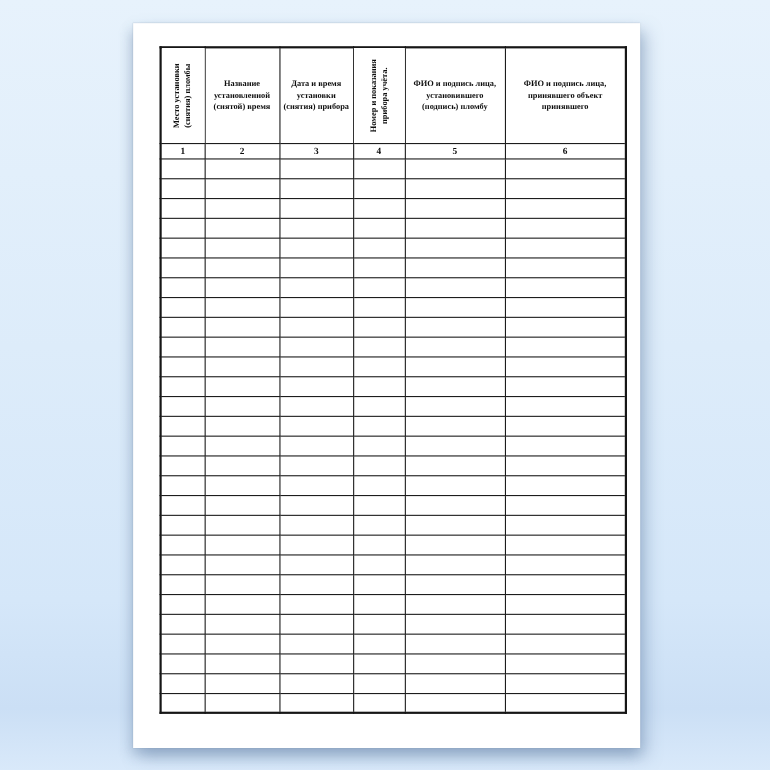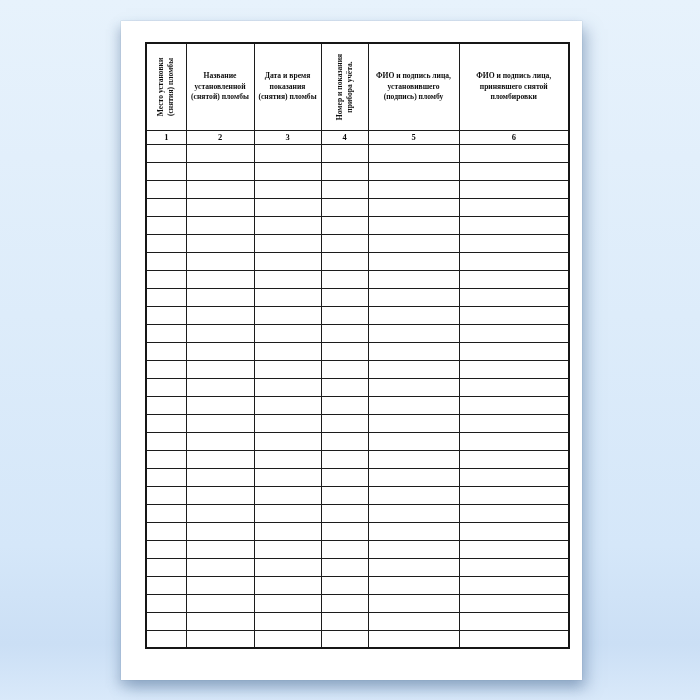--- a/index.html
+++ b/index.html
@@ -101,27 +101,27 @@
         <col class="c4">
           <col class="c5">
           <col class="c6">
       </colgroup>
 
       <thead>
         <tr class="header-row">
           <th class="vert">
             <div class="vtext">Место установки (снятия) пломбы</div>
           </th>
-          <th class="hcell">Название установленной (снятой) пломбы</th>
-          <th class="hcell">Дата и время показания (снятия) пломбы</th>
+          <th class="hcell">Название установленной (снятой) время</th>
+          <th class="hcell">Дата и время установки (снятия) прибора</th>
           <th class="vert">
             <div class="vtext">Номер и показания прибора учёта.</div>
           </th>
           <th class="hcell">ФИО и подпись лица, установившего (подпись) пломбу</th>
-          <th class="hcell">ФИО и подпись лица, принявшего снятой пломбировки</th>
+          <th class="hcell">ФИО и подпись лица, принявшего объект принявшего</th>
         </tr>
 
         <tr class="num-row">
           <td>1</td>
           <td>2</td>
           <td>3</td>
           <td>4</td>
           <td>5</td>
           <td>6</td>
         </tr>

